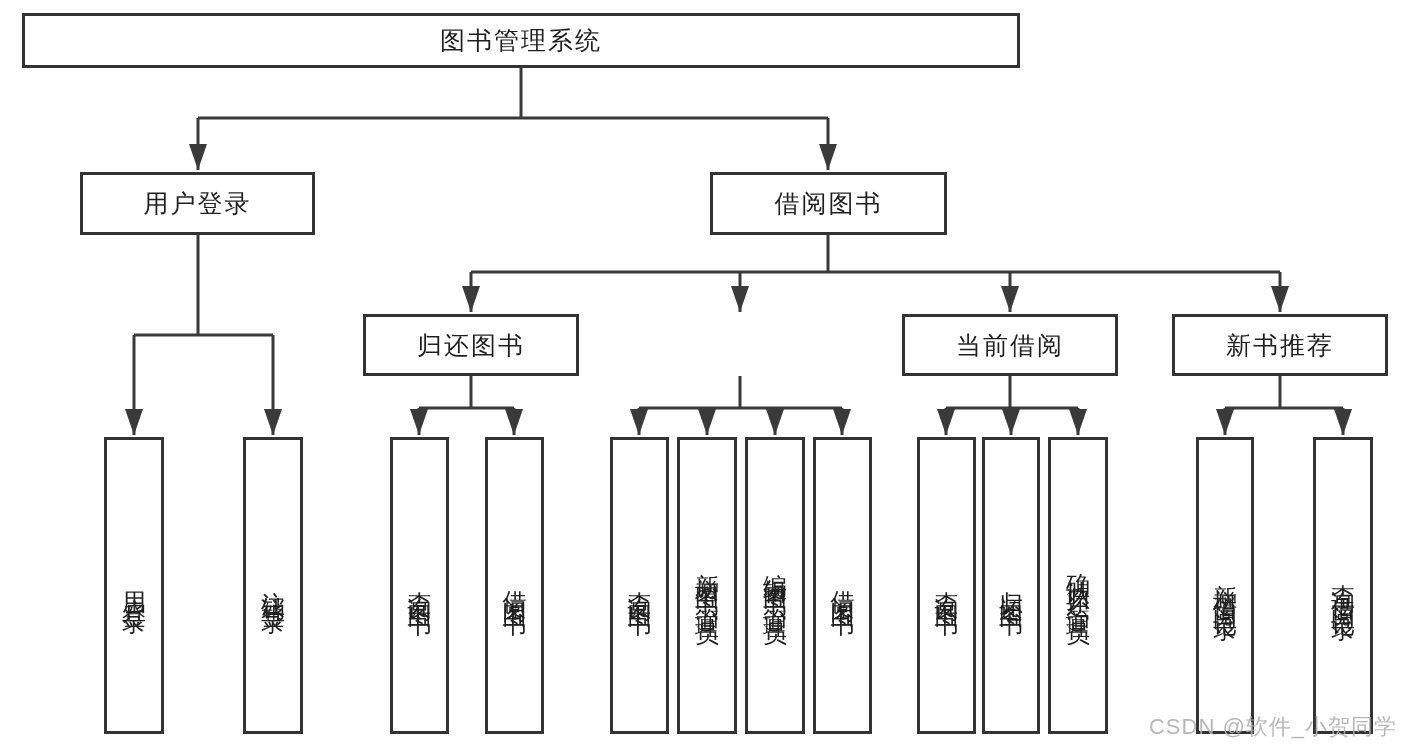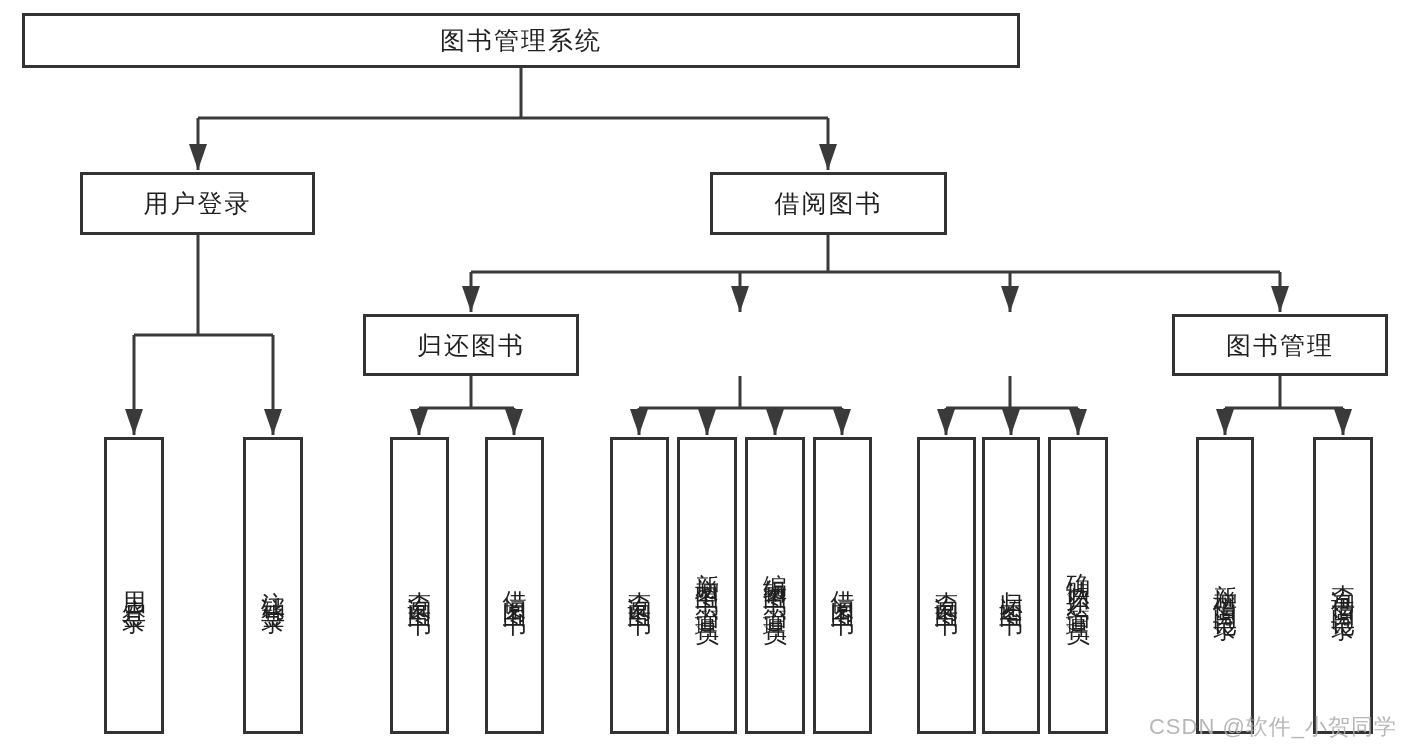--- a/index.html
+++ b/index.html
@@ -113,22 +113,25 @@
   <div class="box hbox" style="left:80px;top:172px;width:235px;height:63px">
     <span class="lbl">用户登录</span>
   </div>
   <div class="box hbox" style="left:710px;top:172px;width:237px;height:63px">
     <span class="lbl">借阅图书</span>
   </div>
 
   <div class="box hbox" style="left:363px;top:314px;width:216px;height:62px">
     <span class="lbl">归还图书</span>
   </div>
+  <div class="box hbox" style="left:902px;top:314px;width:216px;height:62px">
+    <span class="lbl">当前借阅</span>
+  </div>
   <div class="box hbox" style="left:1172px;top:314px;width:216px;height:62px">
-    <span class="lbl">图书管理</span>
+    <span class="lbl">新书推荐</span>
   </div>
 
   <div class="box vbox" style="left:104px;top:437px;width:60px;height:297px">
     <span class="vtxt">用户登录</span>
   </div>
   <div class="box vbox" style="left:243px;top:437px;width:60px;height:297px">
     <span class="vtxt">注销登录</span>
   </div>
 
   <div class="box vbox" style="left:390px;top:437px;width:59px;height:297px">

